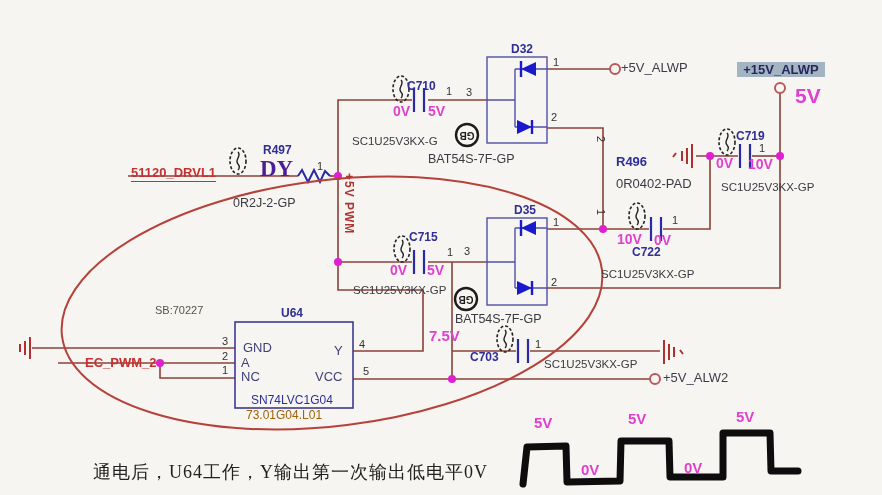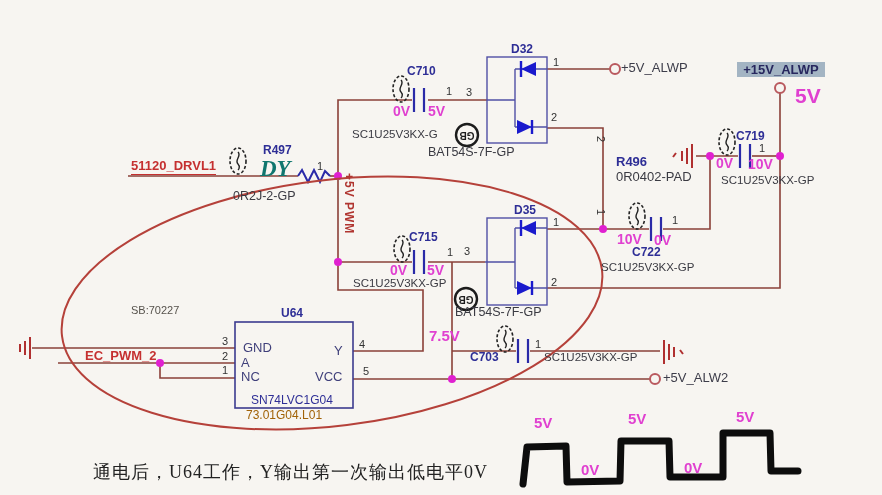--- a/index.html
+++ b/index.html
@@ -5,34 +5,34 @@
   html,body{margin:0;padding:0;}
   #stage{position:relative;width:882px;height:495px;background:#f7f5f1;overflow:hidden;
          font-family:"Liberation Sans","DejaVu Sans",sans-serif;}
   #wiring{position:absolute;left:0;top:0;z-index:1;}
   .t{position:absolute;z-index:2;white-space:nowrap;line-height:1.05;}
   .title{font-family:"Liberation Serif","DejaVu Serif",serif;font-size:26px;font-weight:bold;color:#151515;letter-spacing:.5px;}
   .caption{font-family:"Liberation Serif","DejaVu Serif",serif;font-size:18px;color:#222;letter-spacing:1px;}
   .watermark{font-size:29px;font-weight:bold;color:#3a3a3a;z-index:4;
              text-shadow:1px 1px 0 #efefef,-1px -1px 0 #fdfdfd;letter-spacing:1px;}
   .ref{font-size:12px;color:#2e2e96;font-weight:bold;}
-  .part{font-size:11.5px;color:#3a3a42;}
+  .part{font-size:11.5px;color:#3a3a42;margin-top:7px;}
   .pin{font-size:11px;color:#333;}
   .mag{font-size:14px;font-weight:bold;color:#e040d0;}
-  .net{font-size:13px;font-weight:bold;color:#c53030;}
+  .net{font-size:13px;font-weight:bold;color:#c53030;margin-top:7px;}
   .railtxt{font-size:13px;color:#3d3d4a;}
   .pinname{font-size:13px;color:#3f3f7a;}
   .rot90{transform:rotate(90deg);transform-origin:left top;}
   .vpwm{font-size:12px;font-weight:bold;color:#b03530;letter-spacing:1px;}
   .hl{position:absolute;left:737px;top:62px;width:88px;height:15px;background:#a3b4c3;z-index:2;
       display:flex;align-items:center;justify-content:center;}
   .hl span{font-size:13px;font-weight:bold;color:#27275e;}
   .bigmag{font-size:21px;font-weight:bold;color:#e040d0;}
-  .dy{font-family:"Liberation Serif","DejaVu Serif",serif;font-size:23px;font-weight:bold;color:#0f766e;font-style:italic;}
-  .sb{font-size:11px;color:#56524c;}
+  .dy{font-family:"Liberation Serif","DejaVu Serif",serif;font-size:23px;font-weight:bold;color:#4c1d95;}
+  .sb{font-size:11px;color:#56524c;margin-left:24px;}
   .u64part{font-size:12px;color:#2e2e96;font-weight:normal;}
   .u64part2{font-size:12px;color:#a16207;}
   .undernet{border-bottom:1.5px solid #c53030;padding-bottom:1px;}
 </style>
 </head>
 <body>
 
 <div id="stage">
 
   <svg id="wiring" width="882" height="495" viewBox="0 0 882 495">
@@ -161,21 +161,21 @@
   </svg>
 
 
   <div class="t net undernet" style="left:131px;top:159px;">51120_DRVL1</div>
   <div class="t ref" style="left:263px;top:144px;">R497</div>
   <div class="t dy" style="left:260px;top:157px;">DY</div>
   <div class="t pin" style="left:317px;top:161px;">1</div>
   <div class="t part" style="left:233px;top:190px;font-size:12.5px;">0R2J-2-GP</div>
   <div class="t vpwm rot90" style="left:355px;top:173px;">+5V PWM</div>
 
-  <div class="t ref" style="left:407px;top:65px;">C710</div>
+  <div class="t ref" style="left:407px;top:80px;">C710</div>
   <div class="t pin" style="left:446px;top:86px;">1</div>
   <div class="t pin" style="left:466px;top:87px;">3</div>
   <div class="t mag" style="left:393px;top:104px;">0V</div>
   <div class="t mag" style="left:428px;top:104px;">5V</div>
   <div class="t part" style="left:352px;top:128px;">SC1U25V3KX-G</div>
 
   <div class="t ref" style="left:511px;top:43px;">D32</div>
   <div class="t pin" style="left:553px;top:57px;">1</div>
   <div class="t pin" style="left:551px;top:112px;">2</div>
   <div class="t part" style="left:428px;top:146px;font-size:12.5px;">BAT54S-7F-GP</div>

